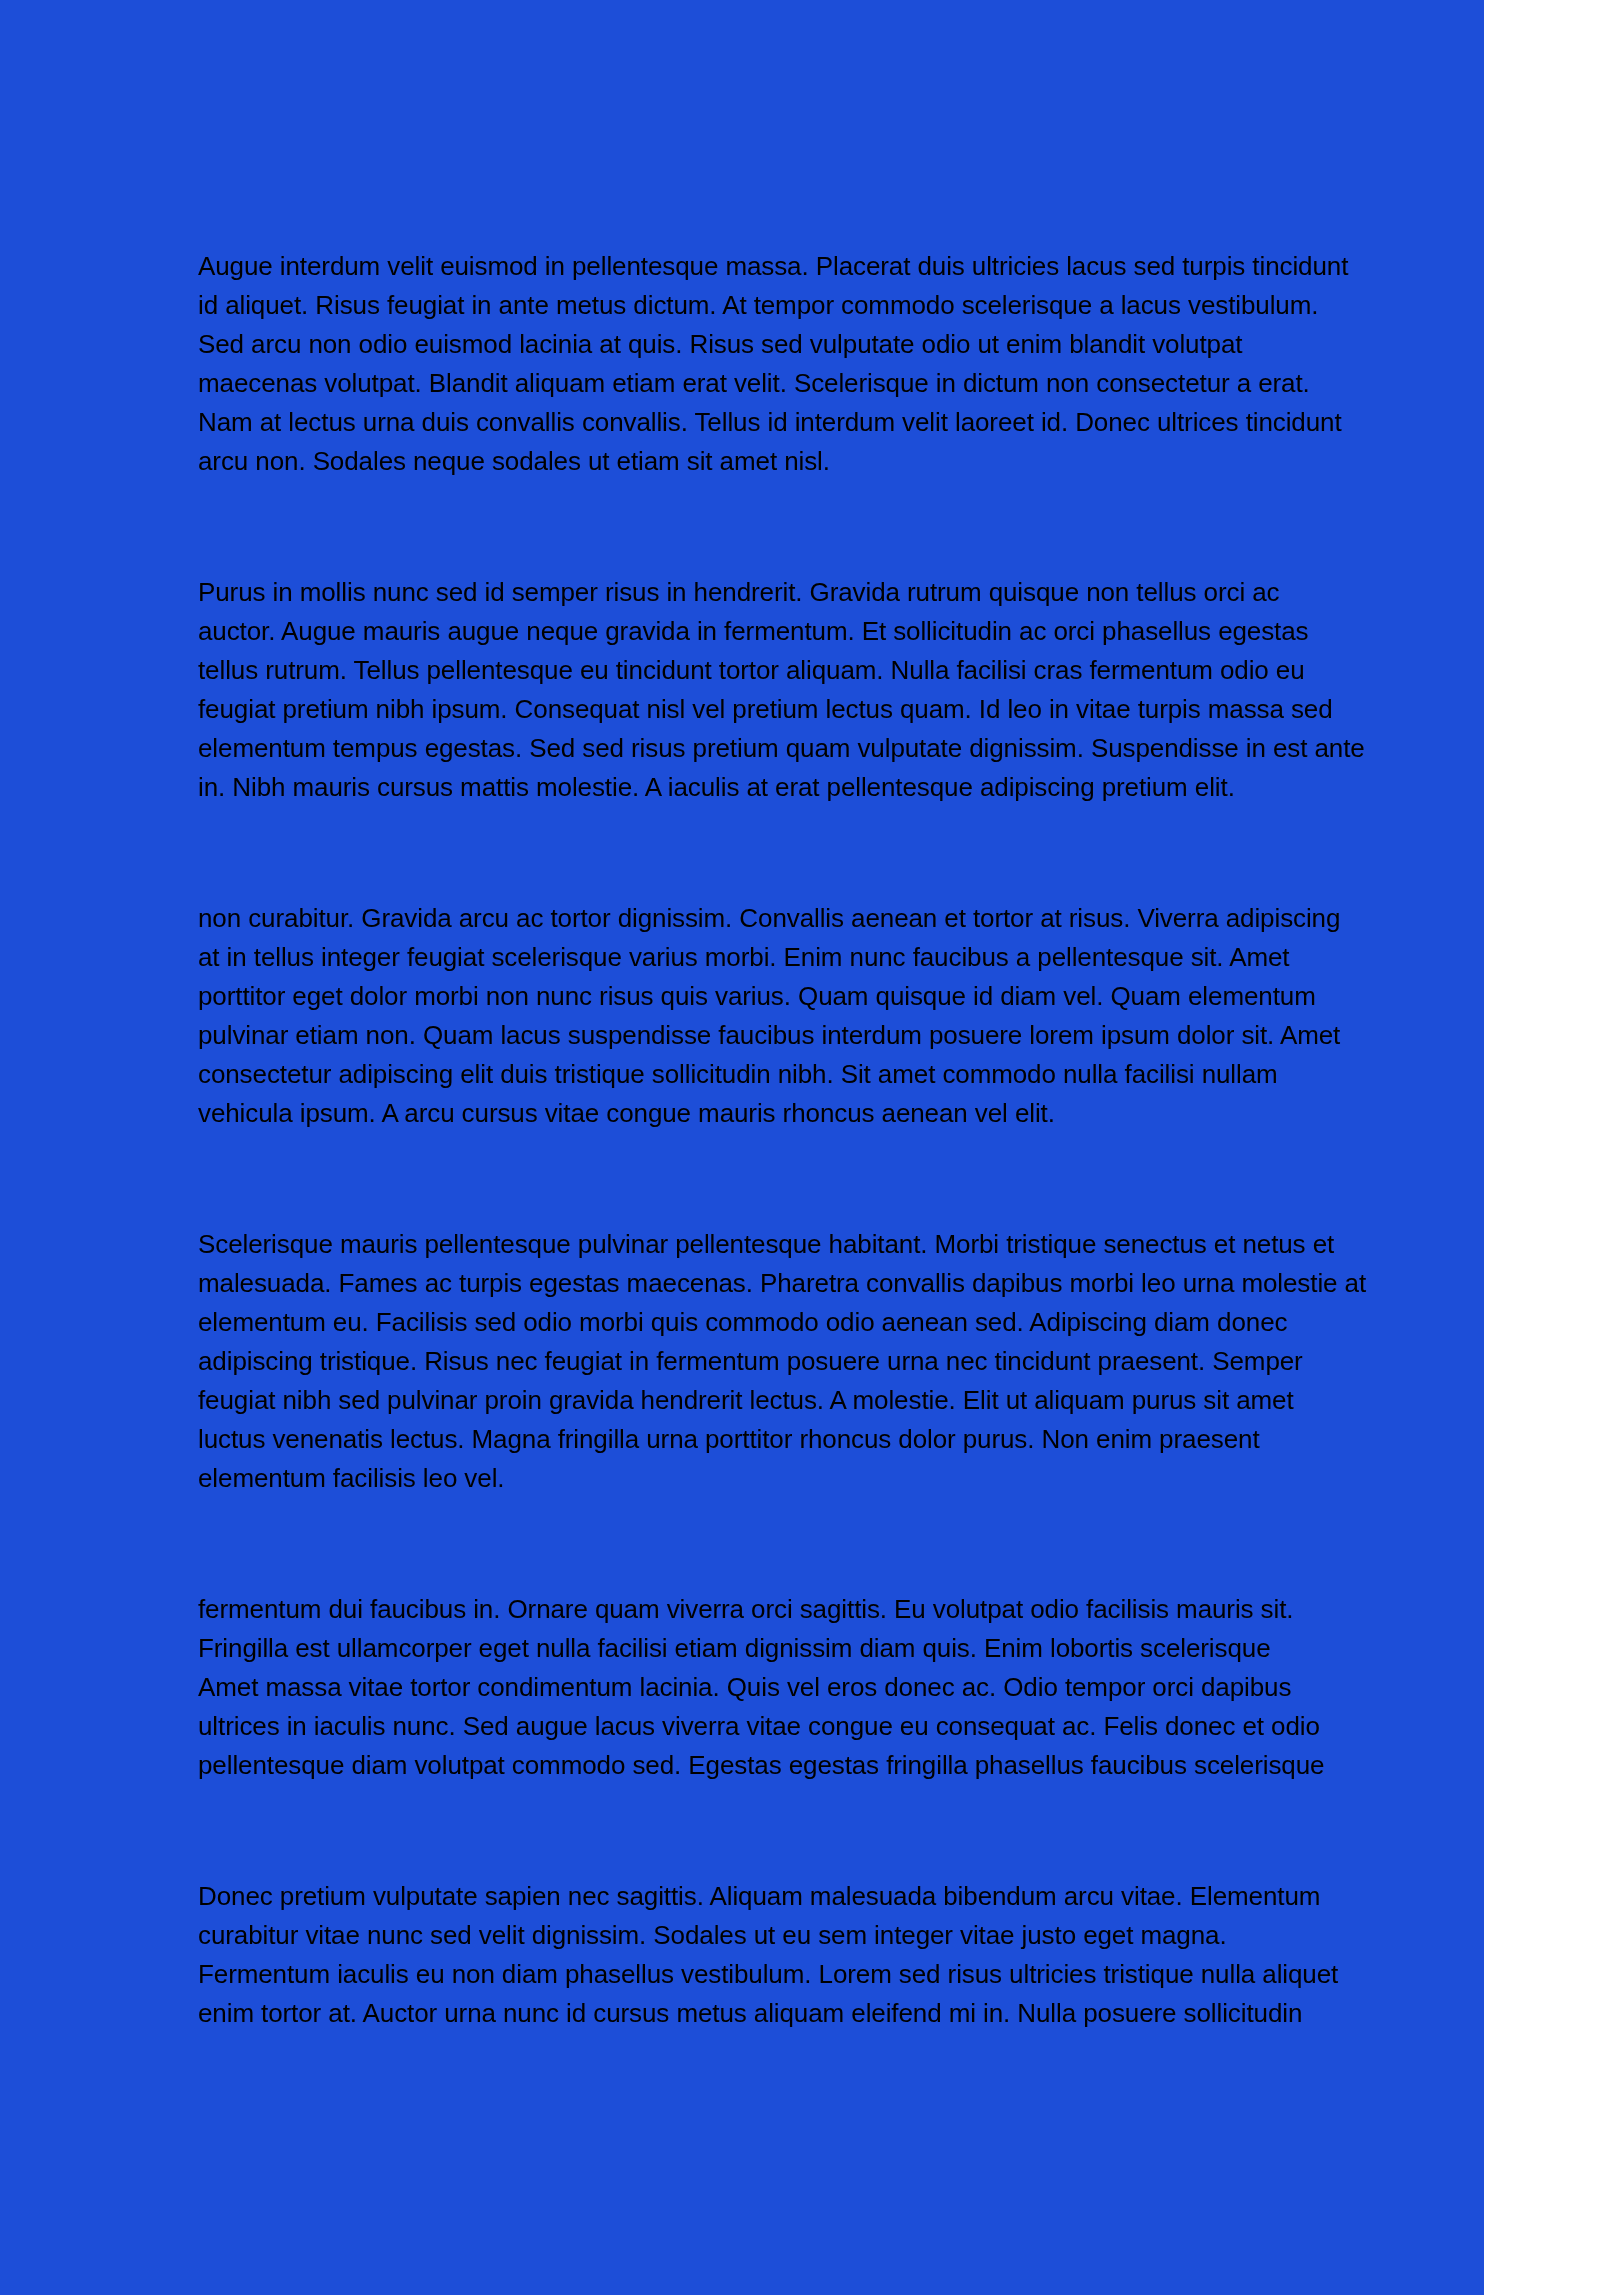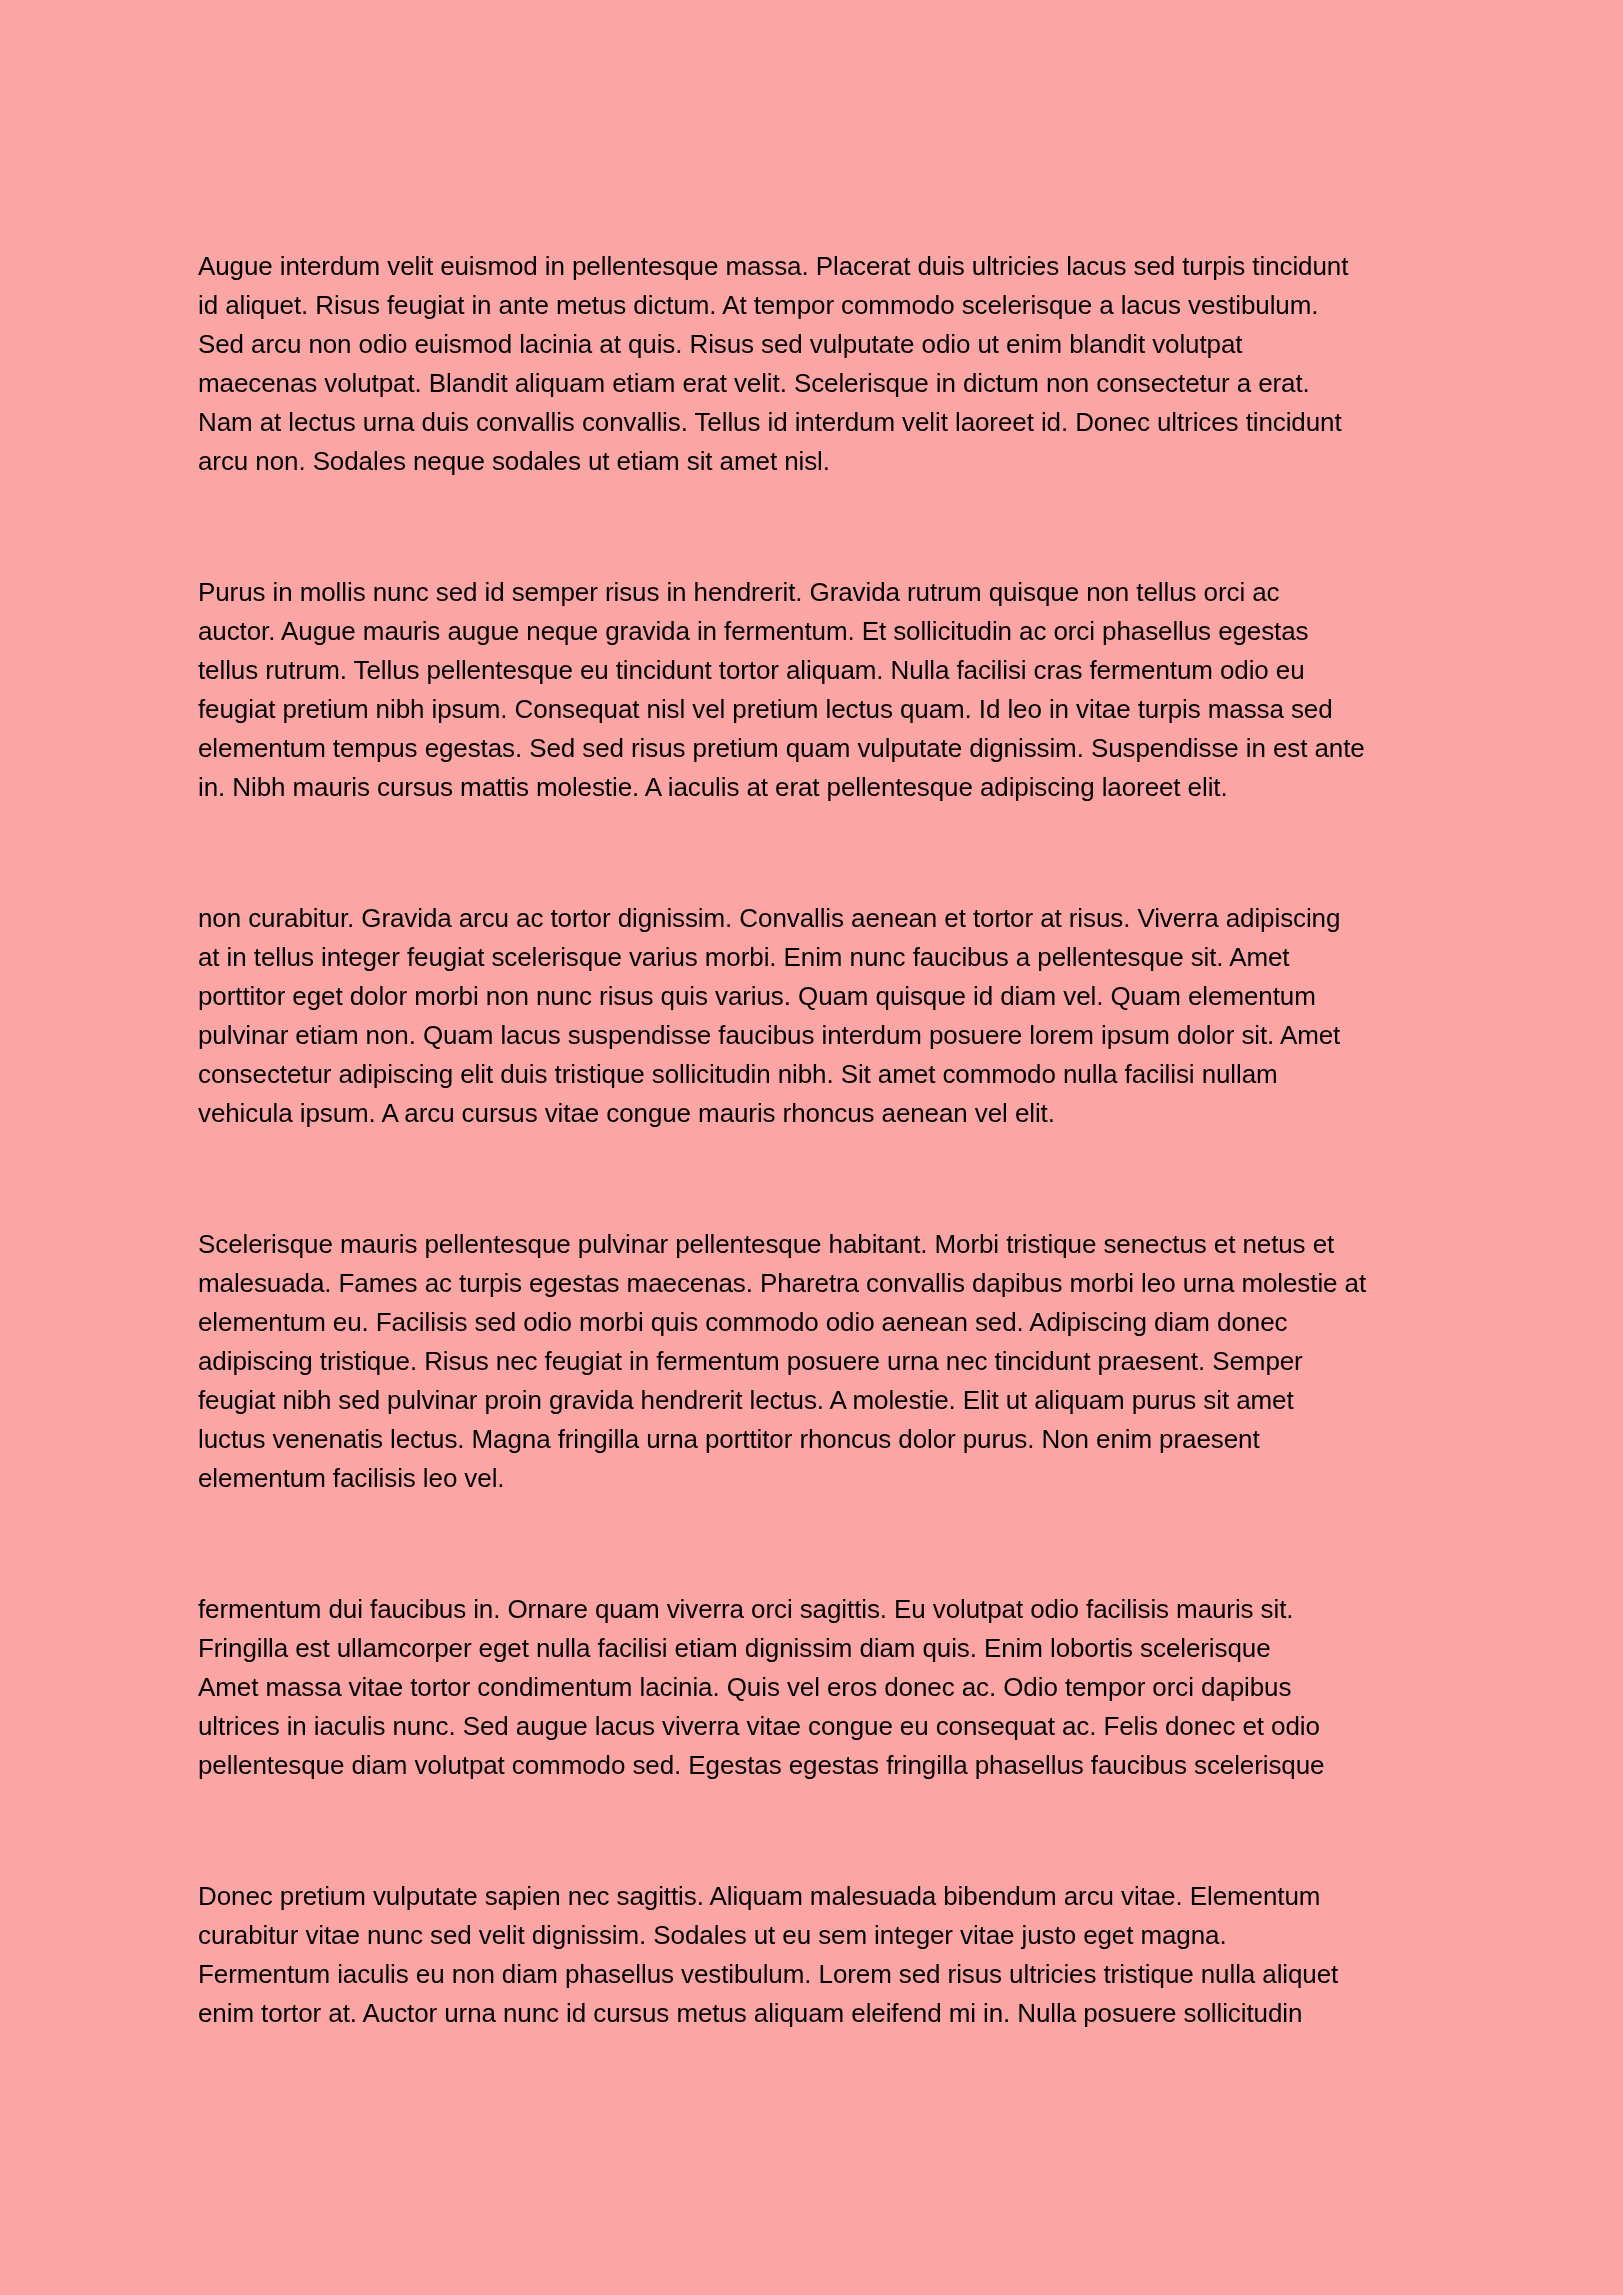--- a/index.html
+++ b/index.html
@@ -12,23 +12,23 @@
     background: #ffffff;
     color: #000000;
     font-family: "Liberation Sans", sans-serif;
     overflow: hidden;
     position: relative;
   }
   .page {
     position: absolute;
     left: 0;
     top: 0;
-    width: 1623px;
+    width: 1484px;
     height: 2295px;
-    background: #fca5a5;
+    background: #1d4ed8;
   }
   .content {
     position: absolute;
     left: 198px;
     top: 247px;
     width: 1240px;
   }
   p.para {
     margin: 0 0 92px 0;
     padding: 0;
@@ -57,21 +57,21 @@
         <span class="line">maecenas volutpat. Blandit aliquam etiam erat velit. Scelerisque in dictum non consectetur a erat.</span>
         <span class="line">Nam at lectus urna duis convallis convallis. Tellus id interdum velit laoreet id. Donec ultrices tincidunt</span>
         <span class="line">arcu non. Sodales neque sodales ut etiam sit amet nisl.</span>
       </p>
       <p class="para">
         <span class="line">Purus in mollis nunc sed id semper risus in hendrerit. Gravida rutrum quisque non tellus orci ac</span>
         <span class="line">auctor. Augue mauris augue neque gravida in fermentum. Et sollicitudin ac orci phasellus egestas</span>
         <span class="line">tellus rutrum. Tellus pellentesque eu tincidunt tortor aliquam. Nulla facilisi cras fermentum odio eu</span>
         <span class="line">feugiat pretium nibh ipsum. Consequat nisl vel pretium lectus quam. Id leo in vitae turpis massa sed</span>
         <span class="line">elementum tempus egestas. Sed sed risus pretium quam vulputate dignissim. Suspendisse in est ante</span>
-        <span class="line">in. Nibh mauris cursus mattis molestie. A iaculis at erat pellentesque adipiscing laoreet elit.</span>
+        <span class="line">in. Nibh mauris cursus mattis molestie. A iaculis at erat pellentesque adipiscing pretium elit.</span>
       </p>
       <p class="para">
         <span class="line">non curabitur. Gravida arcu ac tortor dignissim. Convallis aenean et tortor at risus. Viverra adipiscing</span>
         <span class="line">at in tellus integer feugiat scelerisque varius morbi. Enim nunc faucibus a pellentesque sit. Amet</span>
         <span class="line">porttitor eget dolor morbi non nunc risus quis varius. Quam quisque id diam vel. Quam elementum</span>
         <span class="line">pulvinar etiam non. Quam lacus suspendisse faucibus interdum posuere lorem ipsum dolor sit. Amet</span>
         <span class="line">consectetur adipiscing elit duis tristique sollicitudin nibh. Sit amet commodo nulla facilisi nullam</span>
         <span class="line">vehicula ipsum. A arcu cursus vitae congue mauris rhoncus aenean vel elit.</span>
       </p>
       <p class="para">

